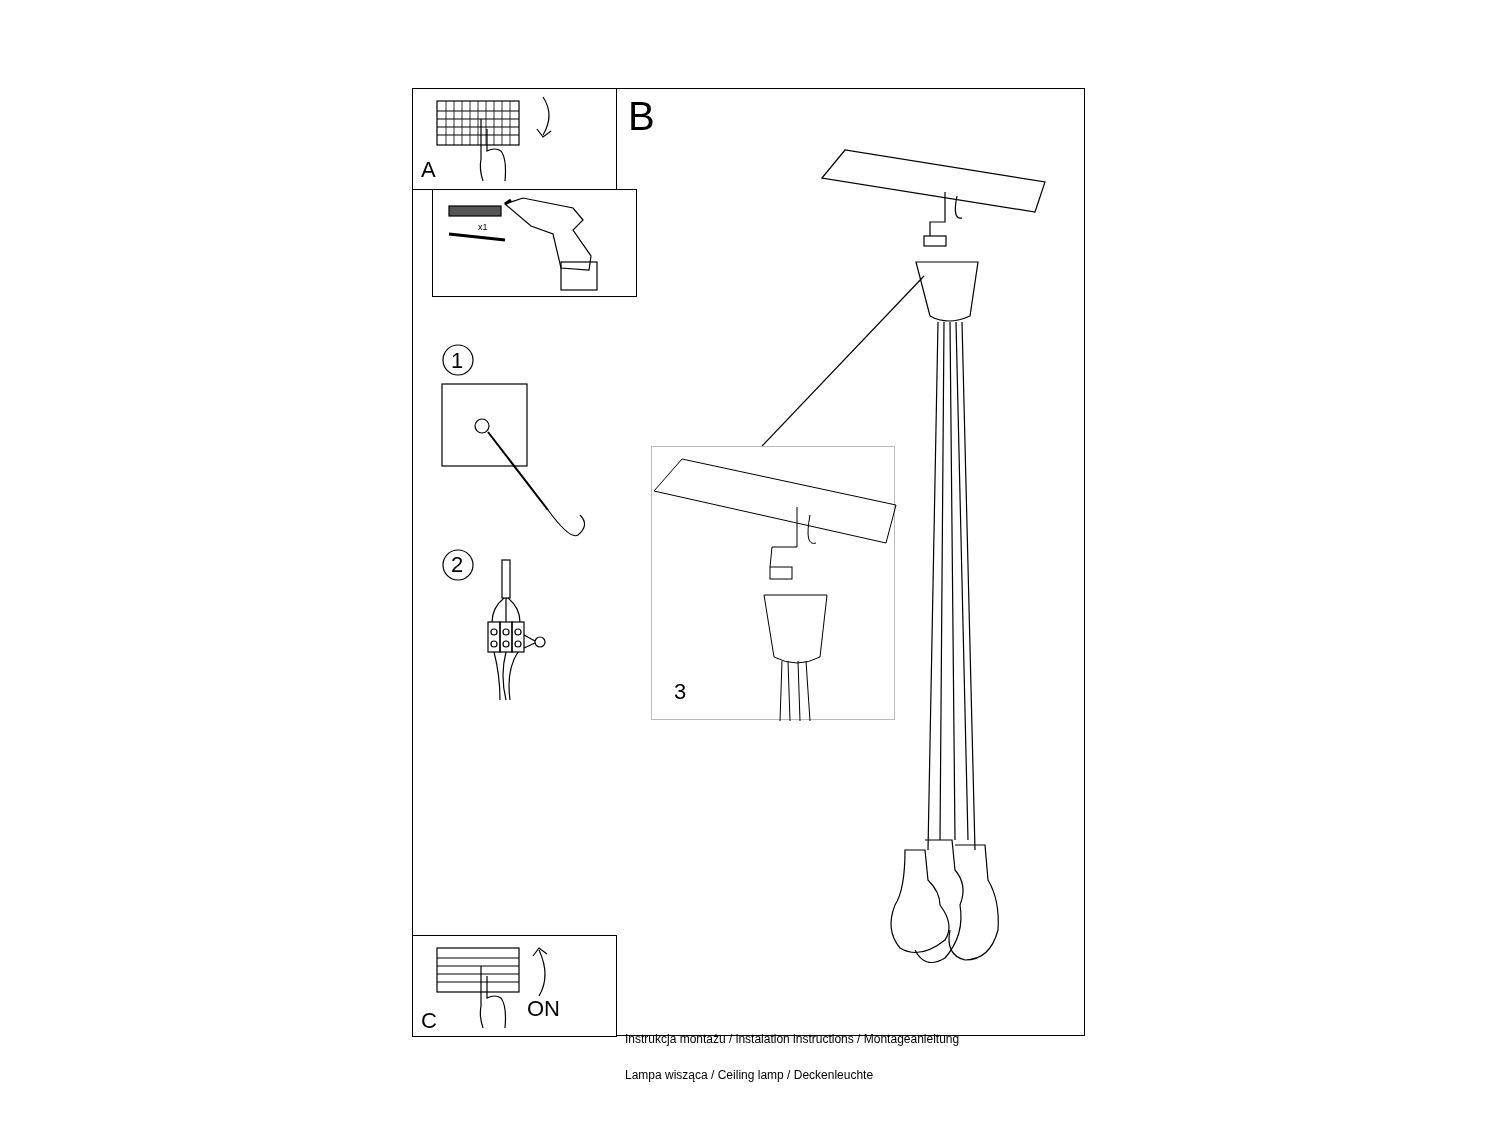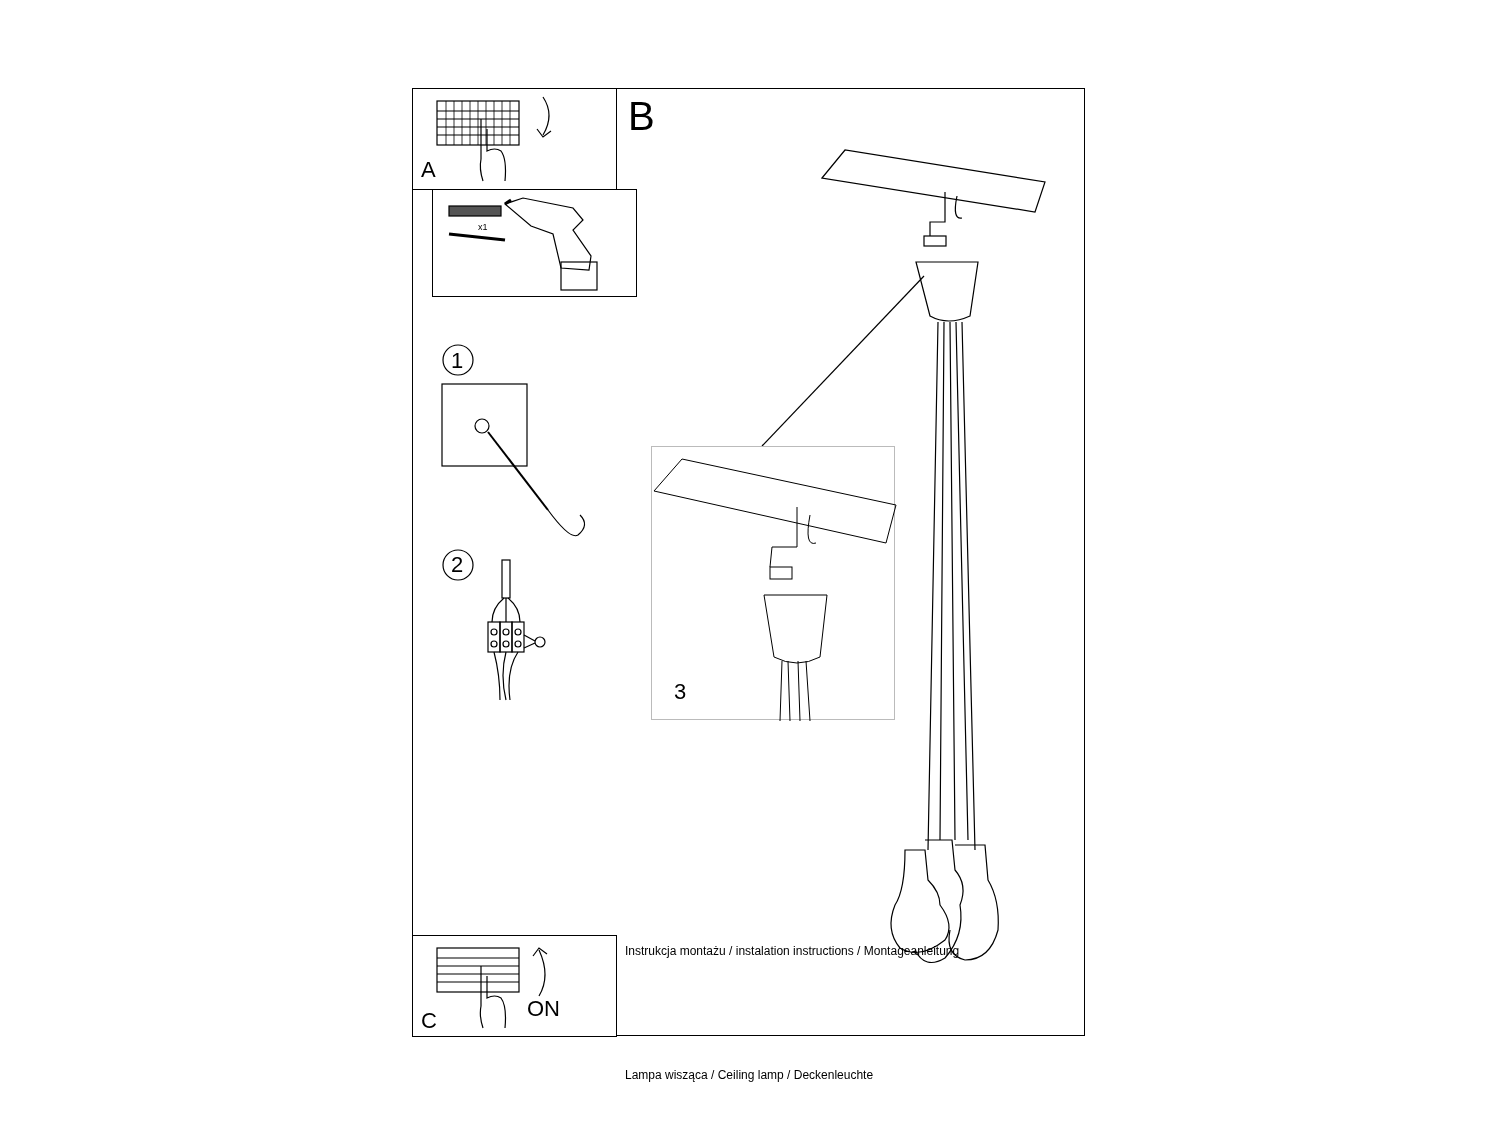--- a/index.html
+++ b/index.html
@@ -130,14 +130,14 @@
       <line x1="24" y1="38" x2="106" y2="38"></line>
       <line x1="24" y1="46" x2="106" y2="46"></line>
       <path d="M68 30 L68 70 Q66 80 70 92 M74 40 L74 62 Q82 58 88 62 Q94 70 92 92"></path>
       <path d="M126 60 Q138 40 126 14 M120 20 L126 12 L134 18"></path>
     </g>
   </svg>
   <span class="lbl" style="left:8px;top:72px;font-size:22px;">C</span>
   <span class="lbl" style="left:114px;top:60px;font-size:22px;">ON</span>
 </div>
 
-<div class="footer-text" style="top:944px;">Instrukcja montażu / instalation instructions / Montageanleitung</div>
+<div class="footer-text" style="top:1032px;">Instrukcja montażu / instalation instructions / Montageanleitung</div>
 <div class="footer-text" style="top:1068px;">Lampa wisząca / Ceiling lamp  / Deckenleuchte</div>
 
 </body></html>

